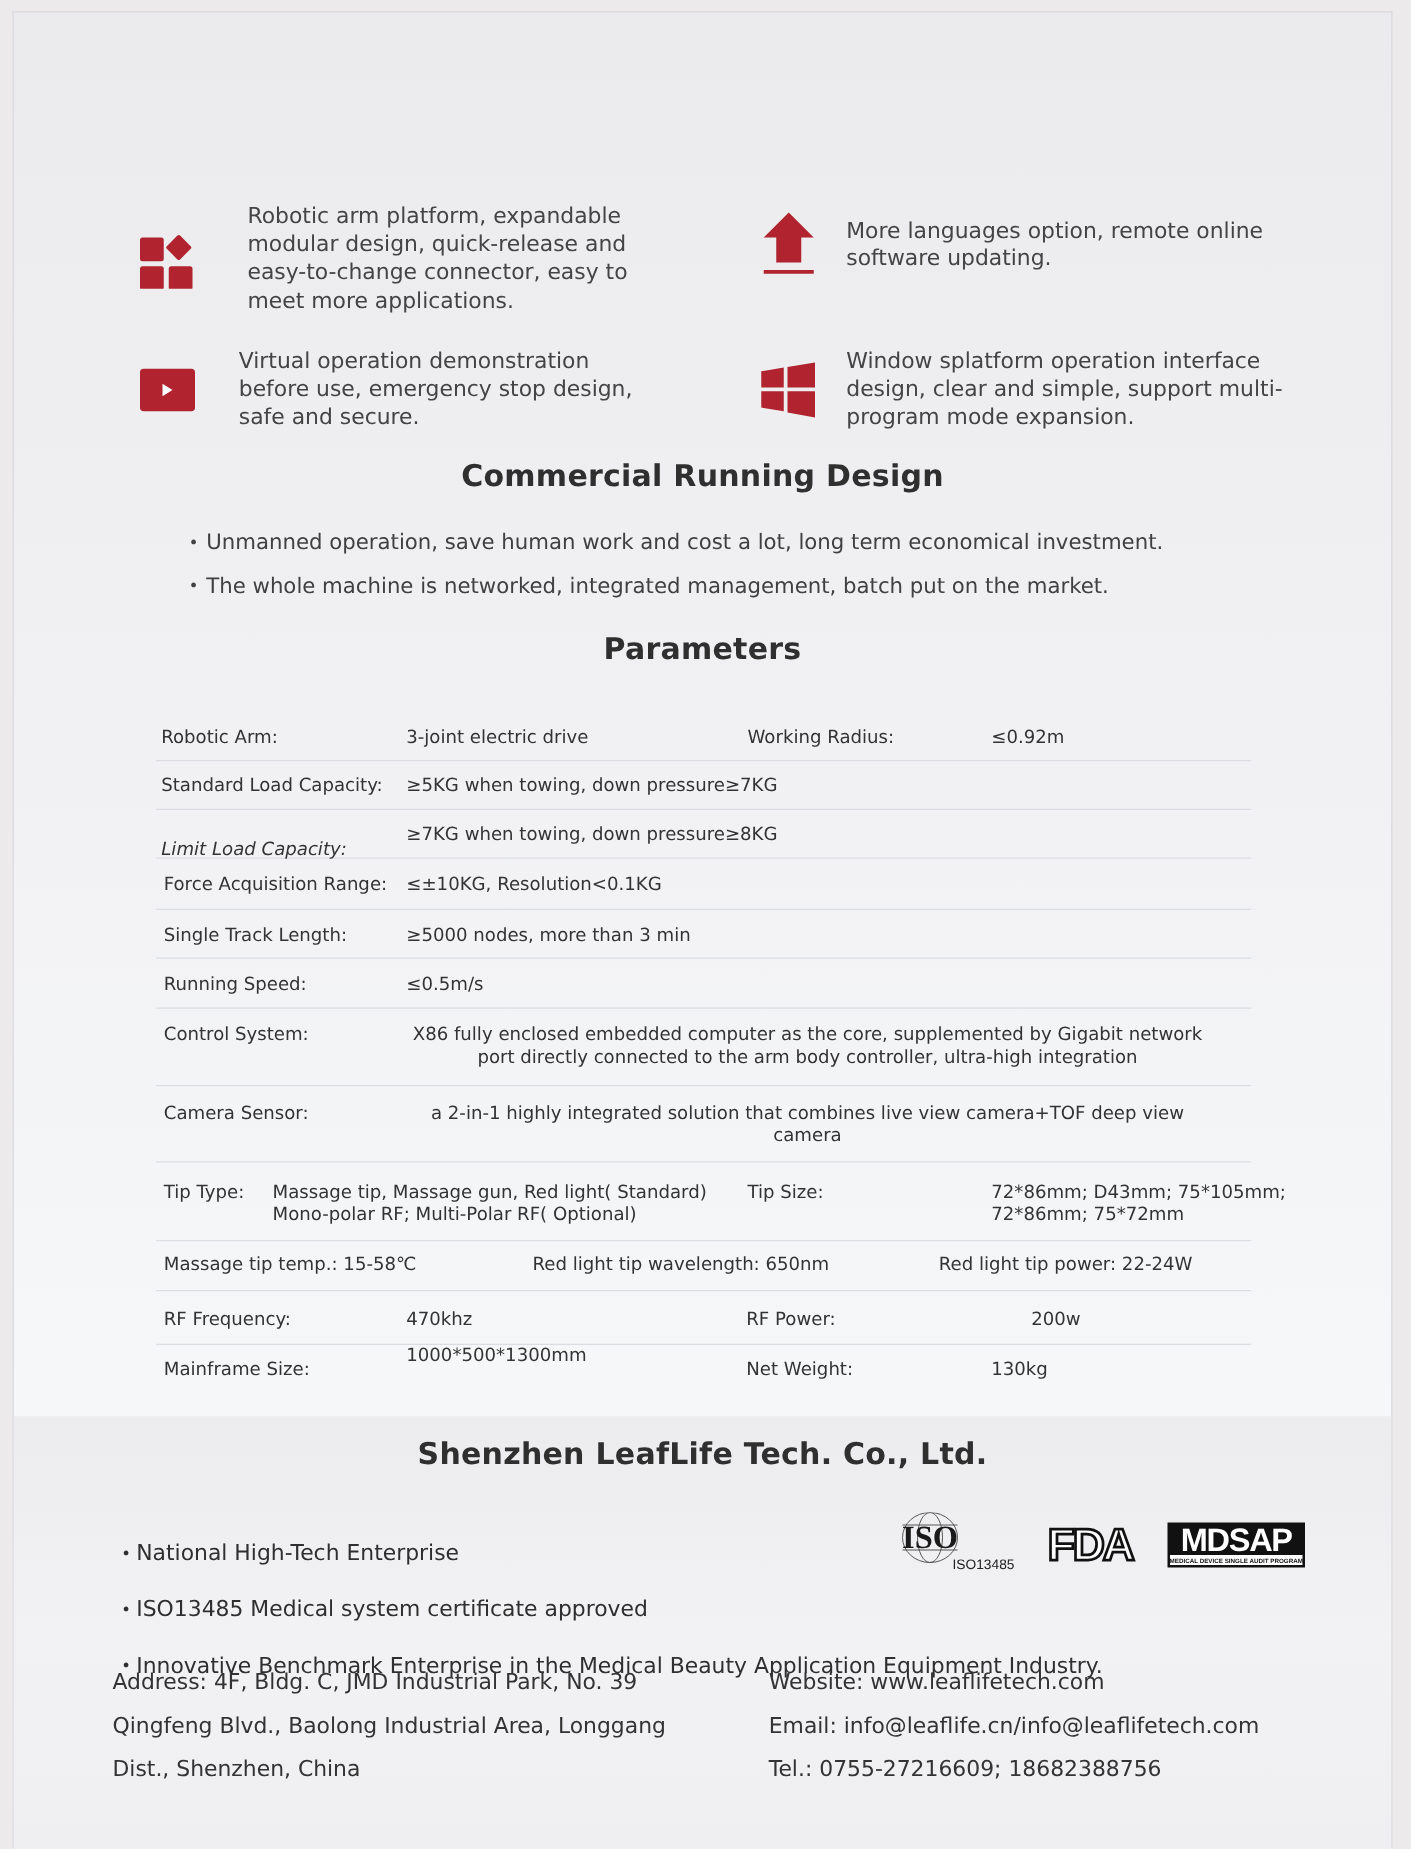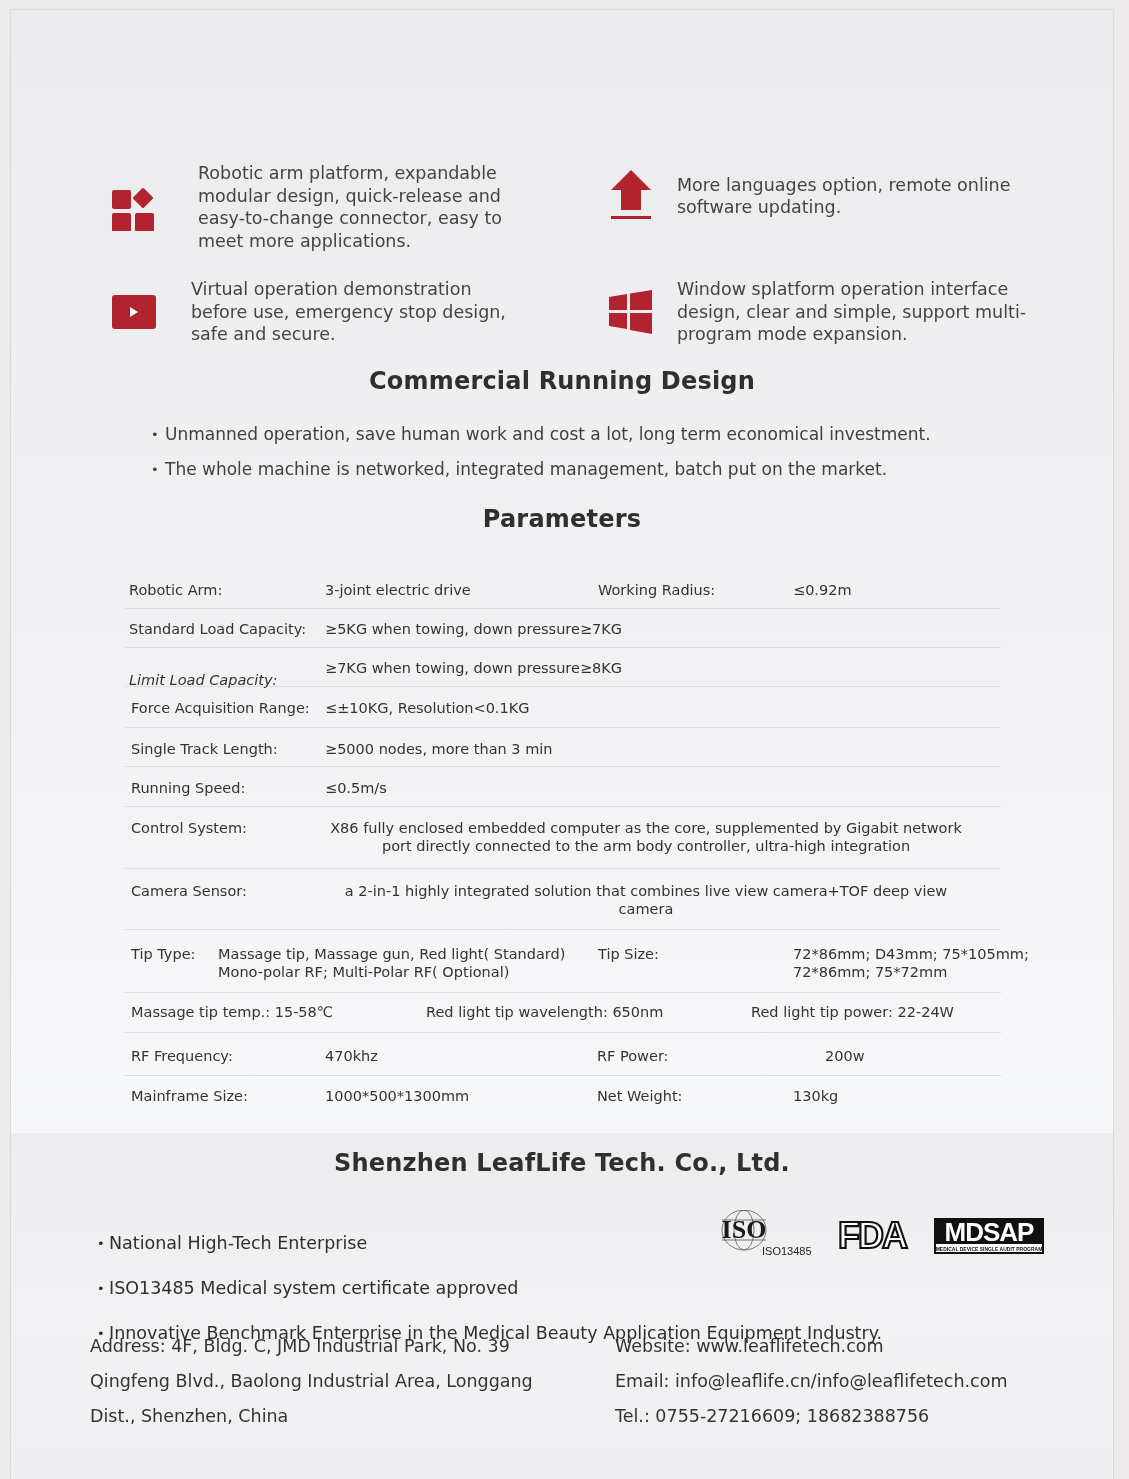--- a/index.html
+++ b/index.html
@@ -199,21 +199,21 @@
       <span class="cell" style="left:626px; top:10px;">Red light tip power: 22-24W</span>
     </div>
     <div class="prow" style="height:43px;">
       <span class="cell" style="left:6px; top:14px;">RF Frequency:</span>
       <span class="cell" style="left:200px; top:14px;">470khz</span>
       <span class="cell" style="left:472px; top:14px;">RF Power:</span>
       <span class="cell" style="left:668px; top:14px;margin-left:32px;">200w</span>
     </div>
     <div class="prow last" style="height:40px;">
       <span class="cell" style="left:6px; top:11px;">Mainframe Size:</span>
-      <span class="cell" style="left:200px; top:11px;">1000*500*1300mm</span>
+      <span class="cell" style="left:200px; top:0;">1000*500*1300mm</span>
       <span class="cell" style="left:472px; top:11px;">Net Weight:</span>
       <span class="cell" style="left:668px; top:11px;">130kg</span>
     </div>
   </div>
 
   <div class="footer-band"></div>
 
   <div class="h2" style="top:1139px;">Shenzhen LeafLife Tech. Co., Ltd.</div>
 
   <div class="company-bullets">

